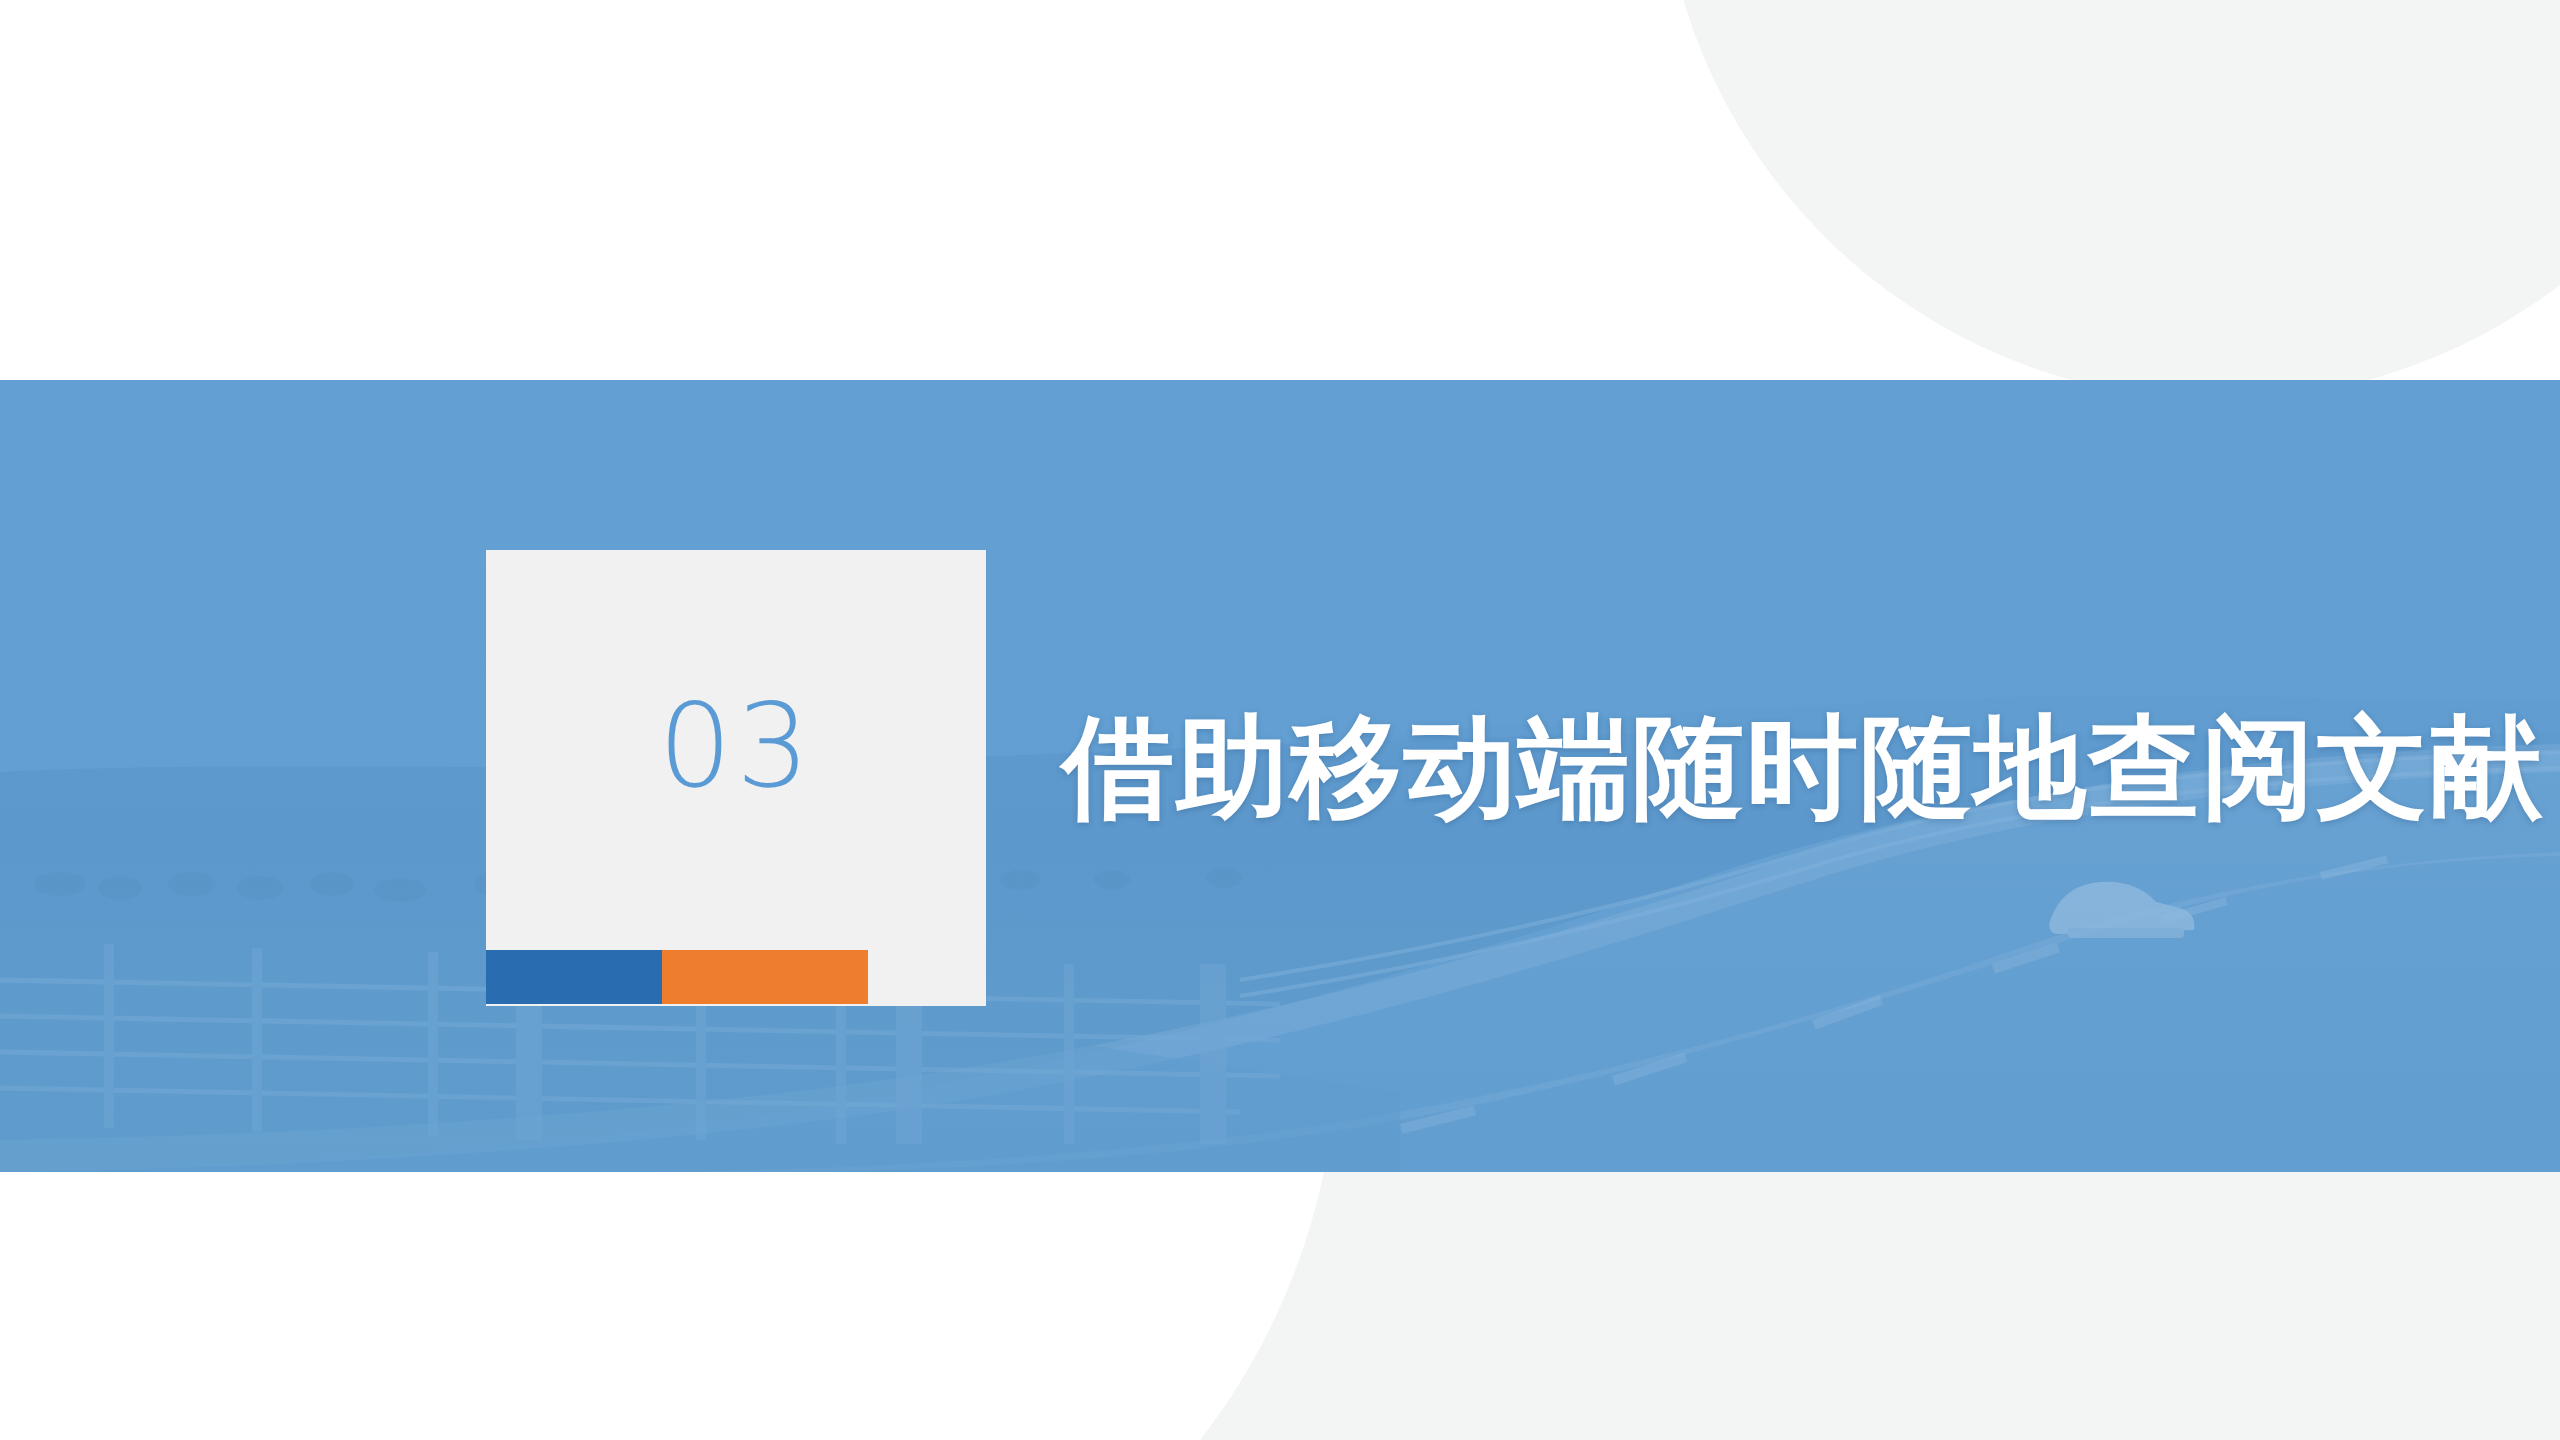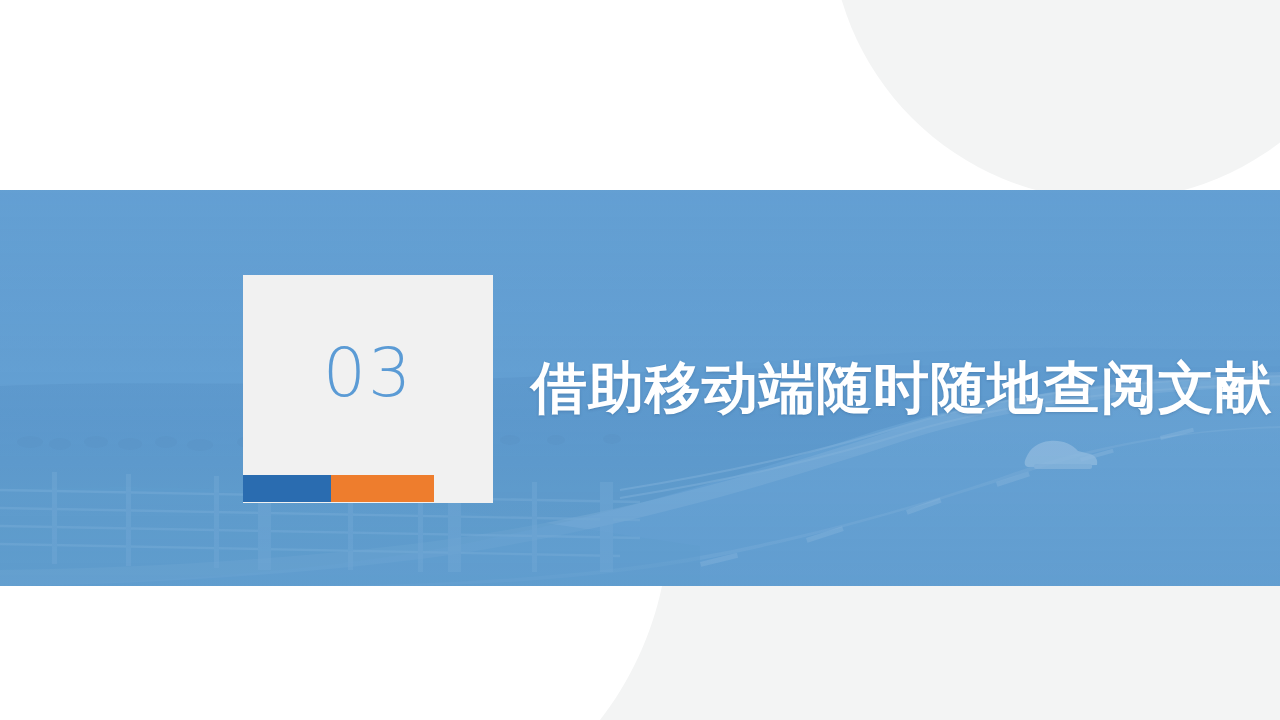--- a/index.html
+++ b/index.html
@@ -67,21 +67,21 @@
   }
   .number-card .num {
     position: absolute;
     left: 0;
     top: 0;
     width: 250px;
     height: 196px;
     display: flex;
     align-items: center;
     justify-content: center;
-    font-size: 68px;
+    font-size: 58px;
     font-weight: 300;
     letter-spacing: 2px;
     color: #5b9bd5;
     line-height: 1;
     font-family: "DejaVu Sans", sans-serif;
     -webkit-user-select: none;
     user-select: none;
   }
   .bar-row {
     position: absolute;
@@ -107,21 +107,21 @@
     left: 531px;
     top: 356px;
     width: 700px;
     color: #ffffff;
     font-size: 56px;
     line-height: 64px;
     font-weight: bold;
     letter-spacing: 1px;
     white-space: nowrap;
     text-shadow: 0 1px 3px rgba(30, 70, 110, 0.28);
-    font-family: Liberation Sans, sans-serif;
+    font-family: Liberation Mono, monospace;
   }
 </style>
 </head>
 <body>
 
 <div class="slide">
 
   <div class="corner-tr"></div>
 
   <div class="corner-bl"></div>

